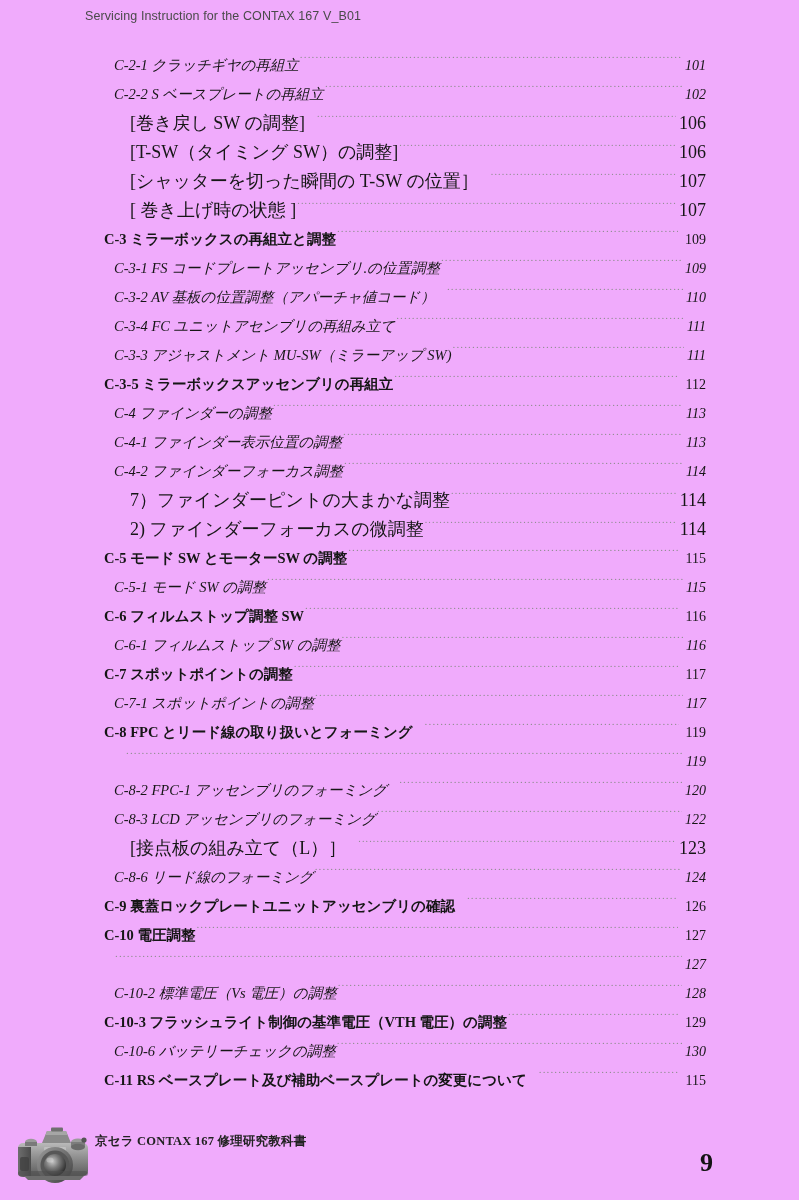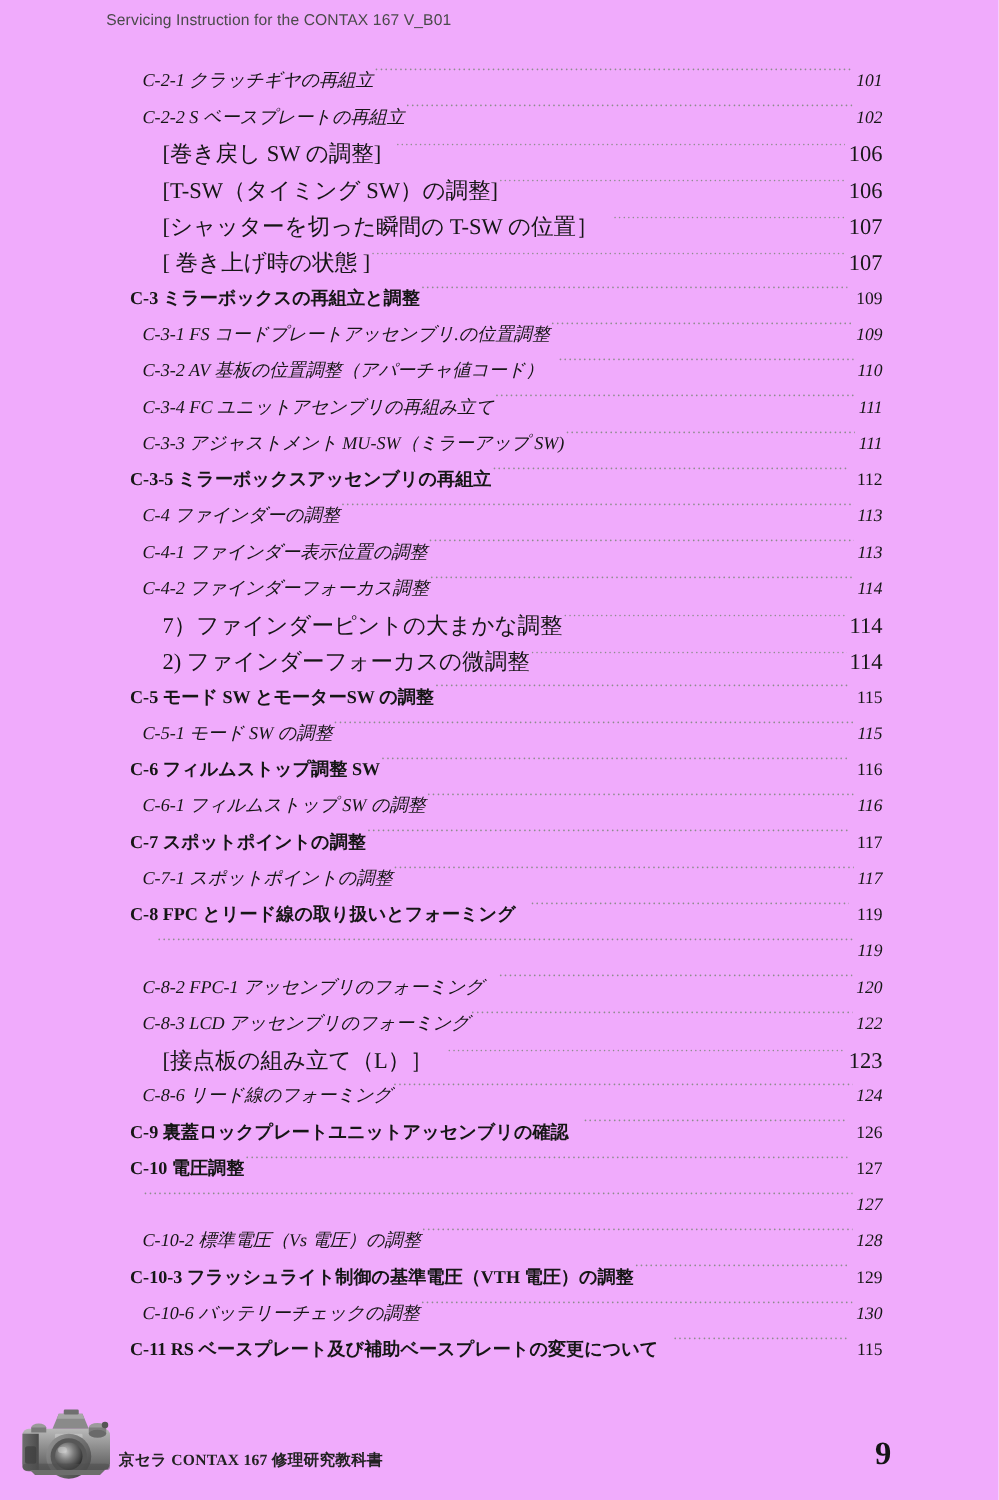--- a/index.html
+++ b/index.html
@@ -113,21 +113,21 @@
     position: absolute;
     left: 14px;
     bottom: 11px;
     width: 80px;
     height: 66px;
   }
   .footer-camera svg { display: block; }
   .footer-text {
     position: absolute;
     left: 95px;
-    bottom: 23px;
+    bottom: 50px;
     font-family: "Liberation Serif", "DejaVu Serif", serif;
     font-weight: bold;
     font-size: 12.5px;
     letter-spacing: 0.2px;
     color: #222222;
     white-space: nowrap;
   }
   .footer-pageno {
     position: absolute;
     right: 86px;

